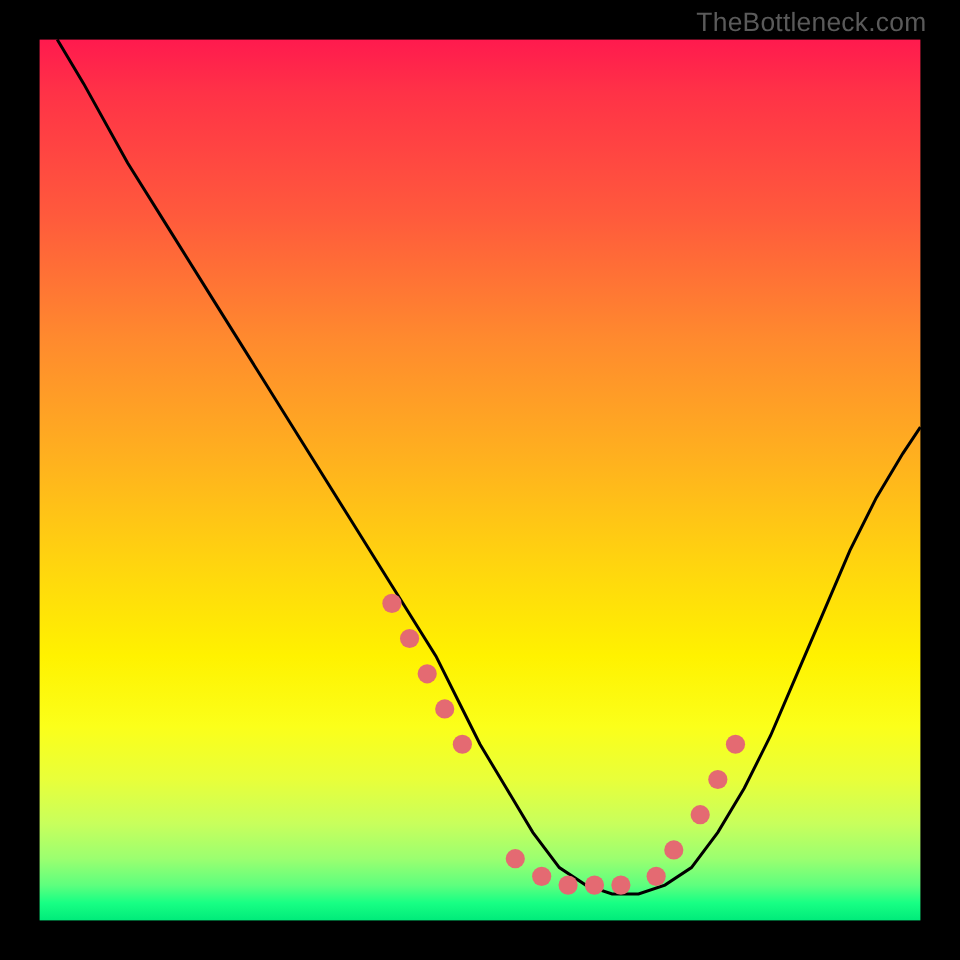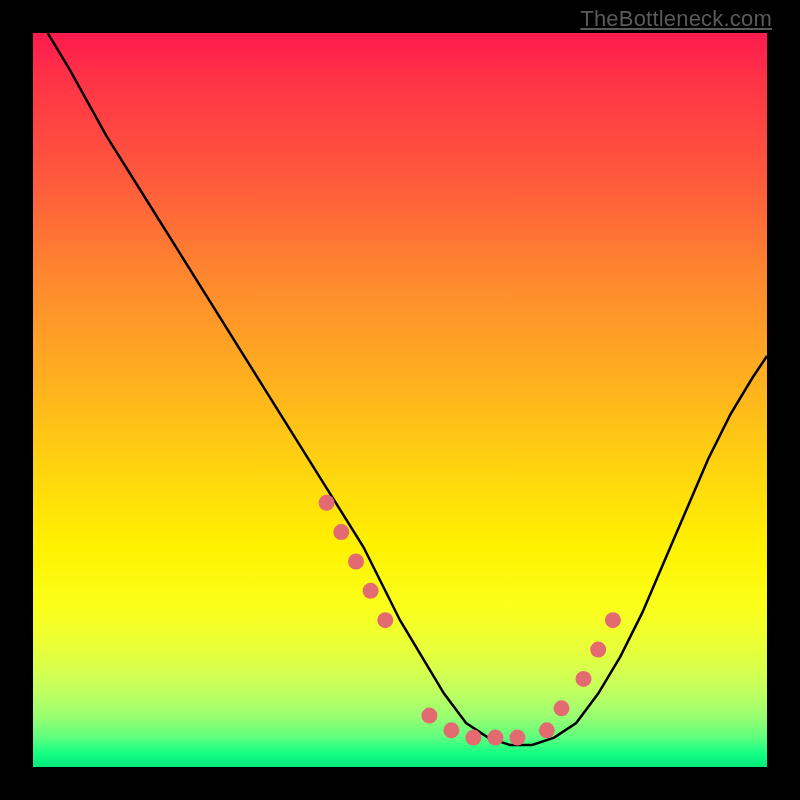--- a/index.html
+++ b/index.html
@@ -45,21 +45,20 @@
     );
   }
   .attribution {
     position: absolute;
     top: 6px;
     right: 28px;
     color: #5a5a5a;
     font-size: 22px;
     font-weight: 500;
     letter-spacing: 0.2px;
-    text-decoration: underline;
   }
   svg.curve {
     position: absolute;
     left: 0;
     top: 0;
     width: 734px;
     height: 734px;
     overflow: visible;
   }
   .dot {

